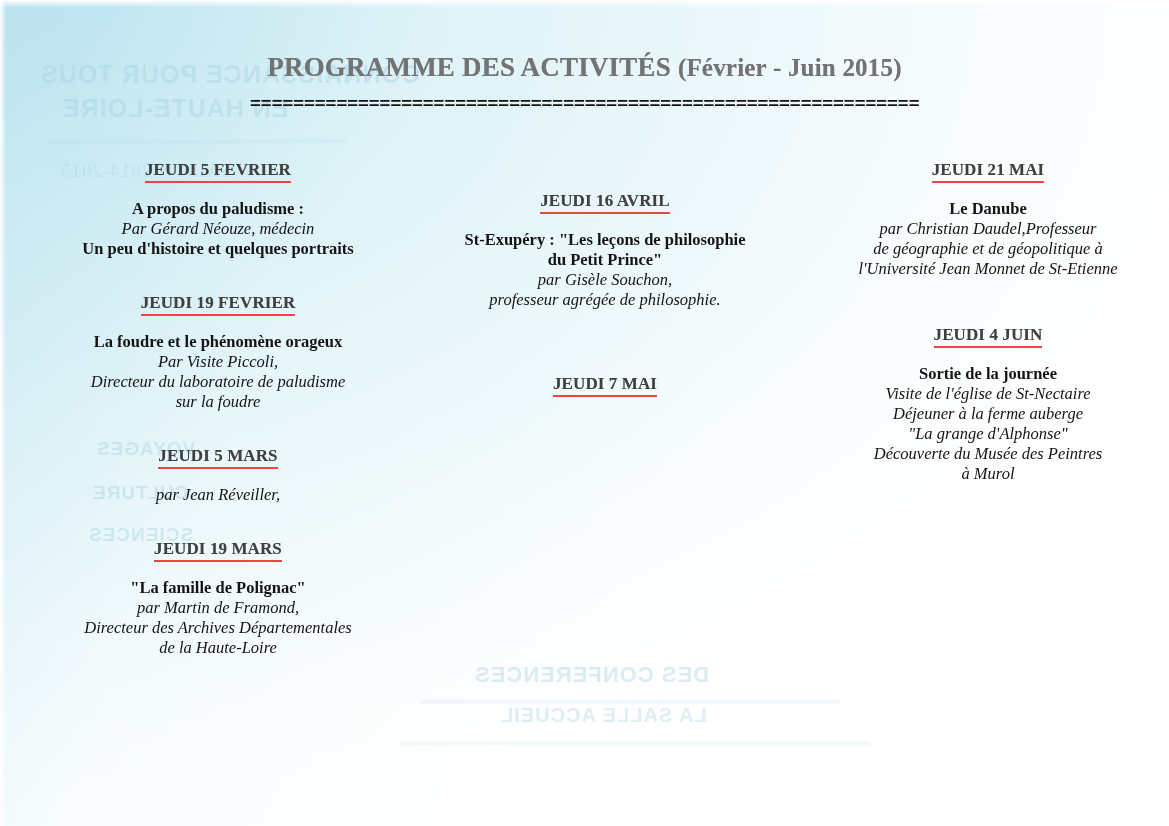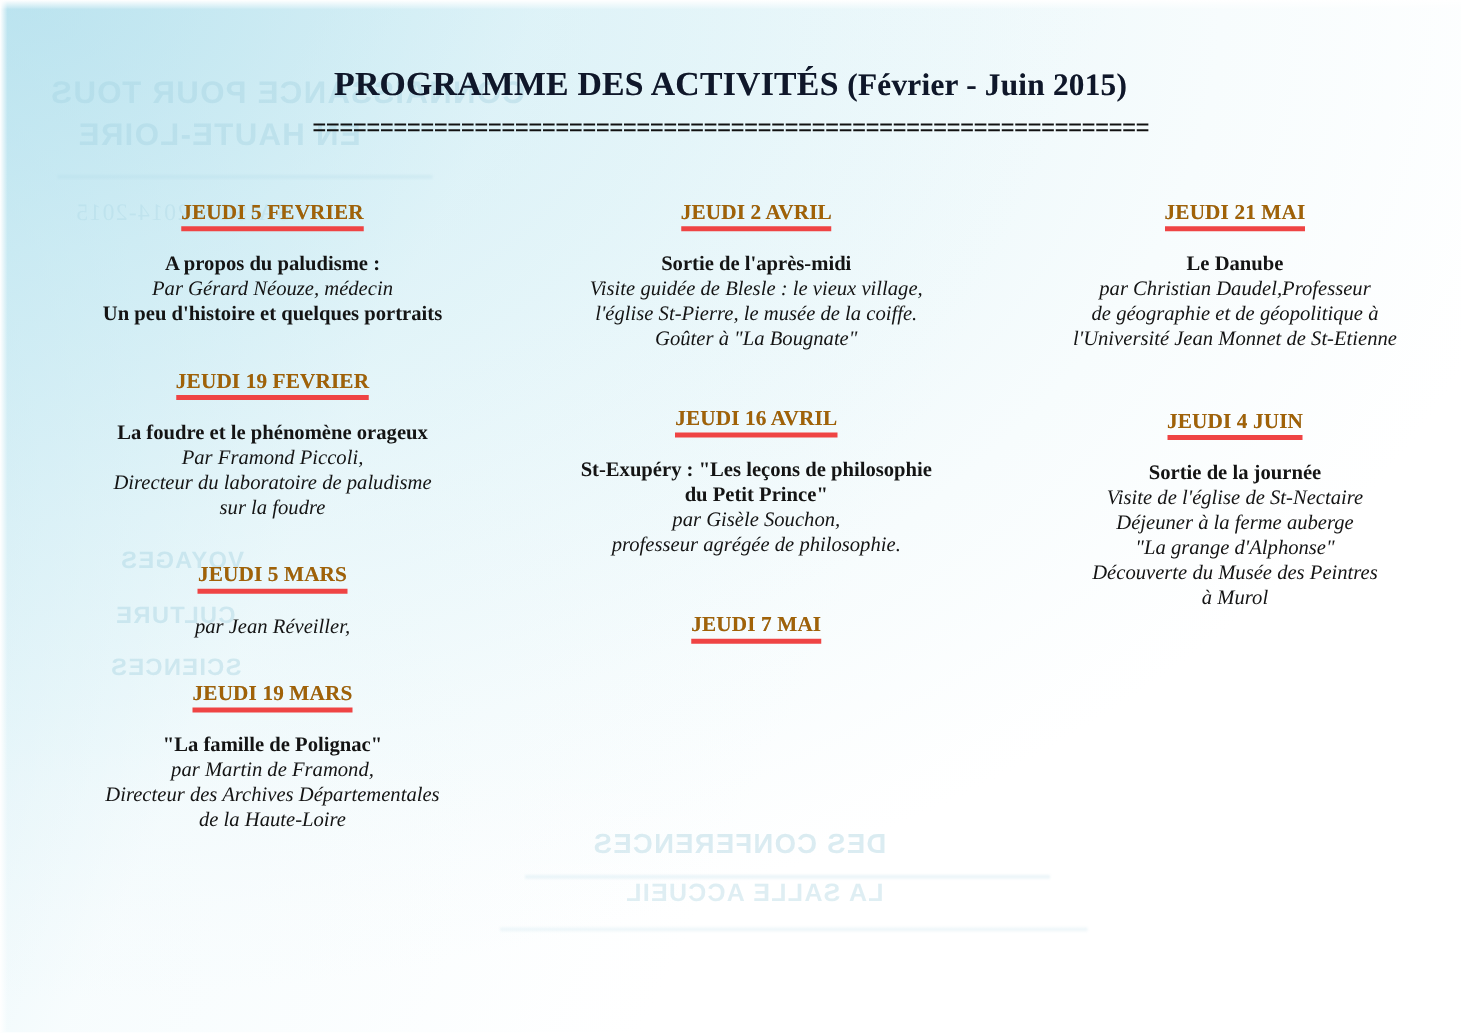--- a/index.html
+++ b/index.html
@@ -86,21 +86,21 @@
     position: absolute;
     top: 52px;
     left: 0;
     right: 0;
     text-align: center;
   }
   .doc-title {
     font-size: 27px;
     font-weight: bold;
     letter-spacing: 0.2px;
-    color: #0f172a;
+    color: #737373;
     font-family: "Liberation Serif", serif;
     text-shadow: 0 0 0.5px rgba(0,0,0,0.35);
   }
   .doc-title .paren {
     font-size: 25px;
   }
   .rule {
     margin: 14px auto 0 auto;
     width: 672px;
     font-size: 20px;
@@ -130,23 +130,23 @@
   .col-2 { width: 386px; margin-left: 4px; }
   .col-3 { width: 368px; margin-left: 6px; }
 
   .event { margin-bottom: 34px; }
   .event:last-child { margin-bottom: 0; }
 
   .event-date {
     font-size: 17px;
     font-weight: bold;
     letter-spacing: 0.1px;
-    color: #a16207;
+    color: #404040;
     display: inline-block;
-    border-bottom: 4px solid #ef4444;
+    border-bottom: 2px solid #ef4444;
     padding-bottom: 1px;
     font-family: "Liberation Serif", serif;
     text-shadow: 0 0 0.4px rgba(0,0,0,0.3);
   }
   .event-body {
     margin-top: 16px;
   }
   .ln {
     font-size: 16.5px;
     line-height: 20px;
@@ -205,21 +205,21 @@
           <div class="ln b">A propos du paludisme :</div>
           <div class="ln i">Par Gérard Néouze, médecin</div>
           <div class="ln b">Un peu d'histoire et quelques portraits</div>
         </div>
       </div>
 
       <div class="event">
         <div class="event-date">JEUDI 19 FEVRIER</div>
         <div class="event-body">
           <div class="ln b">La foudre et le phénomène orageux</div>
-          <div class="ln i">Par Framond Piccoli,</div>
+          <div class="ln i">Par Visite Piccoli,</div>
           <div class="ln i">Directeur du laboratoire de paludisme</div>
           <div class="ln i">sur la foudre</div>
         </div>
       </div>
 
       <div class="event">
         <div class="event-date">JEUDI 5 MARS</div>
         <div class="event-body">
           <div class="ln i">par Jean Réveiller,</div>
         </div>
@@ -232,41 +232,32 @@
           <div class="ln i">par Martin de Framond,</div>
           <div class="ln i">Directeur des Archives Départementales</div>
           <div class="ln i">de la Haute-Loire</div>
         </div>
       </div>
 
     </div>
 
     <div class="col col-2">
 
-      <div class="event">
-        <div class="event-date">JEUDI 2 AVRIL</div>
-        <div class="event-body">
-          <div class="ln b">Sortie de l'après-midi</div>
-          <div class="ln i">Visite guidée de Blesle : le vieux village,</div>
-          <div class="ln i">l'église St-Pierre, le musée de la coiffe.</div>
-          <div class="ln i">Goûter à "La Bougnate"</div>
-        </div>
-      </div>
-
-      <div class="event" style="margin-top:44px;text-align:center;">
+
+      <div class="event" style="margin-top:31px;text-align:center;">
         <div class="event-date">JEUDI 16 AVRIL</div>
         <div class="event-body">
           <div class="ln b">St-Exupéry : "Les leçons de philosophie</div>
           <div class="ln b">du Petit Prince"</div>
           <div class="ln i">par Gisèle Souchon,</div>
           <div class="ln i">professeur agrégée de philosophie.</div>
         </div>
       </div>
 
-      <div class="event" style="margin-top:44px;">
+      <div class="event" style="margin-top:64px;">
         <div class="event-date">JEUDI 7 MAI</div>
       </div>
 
     </div>
 
     <div class="col col-3">
 
       <div class="event">
         <div class="event-date">JEUDI 21 MAI</div>
         <div class="event-body">

